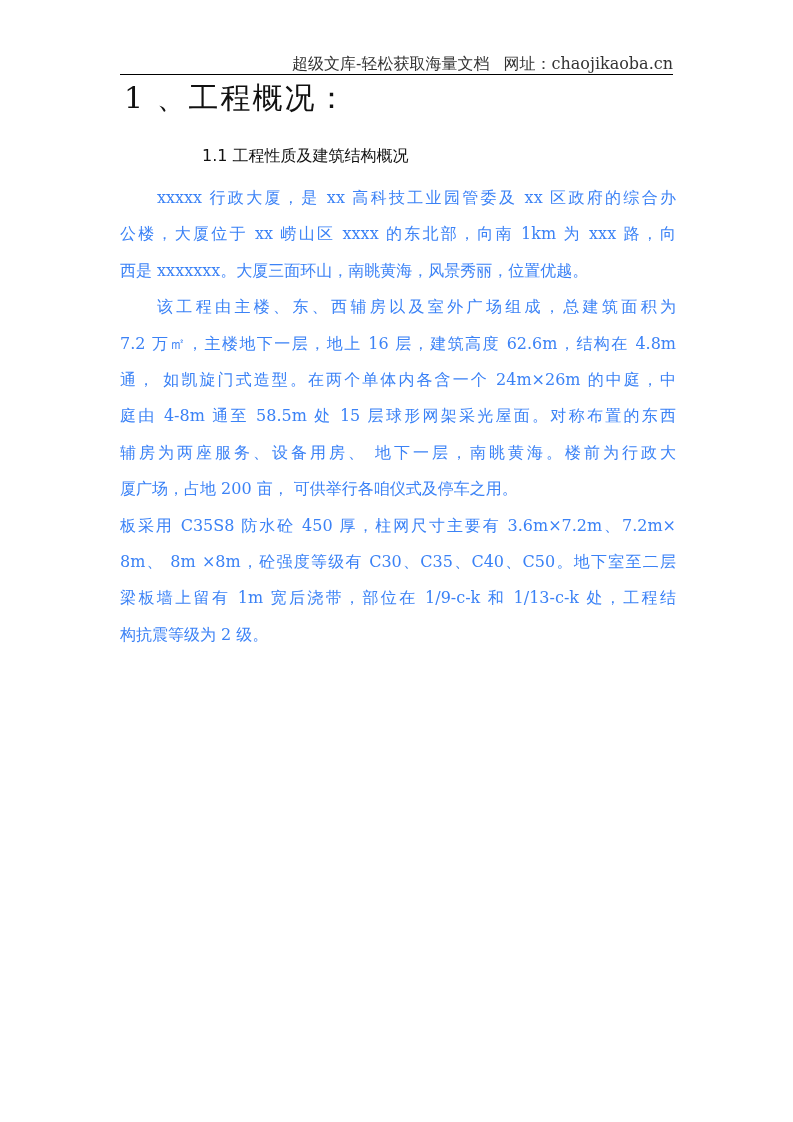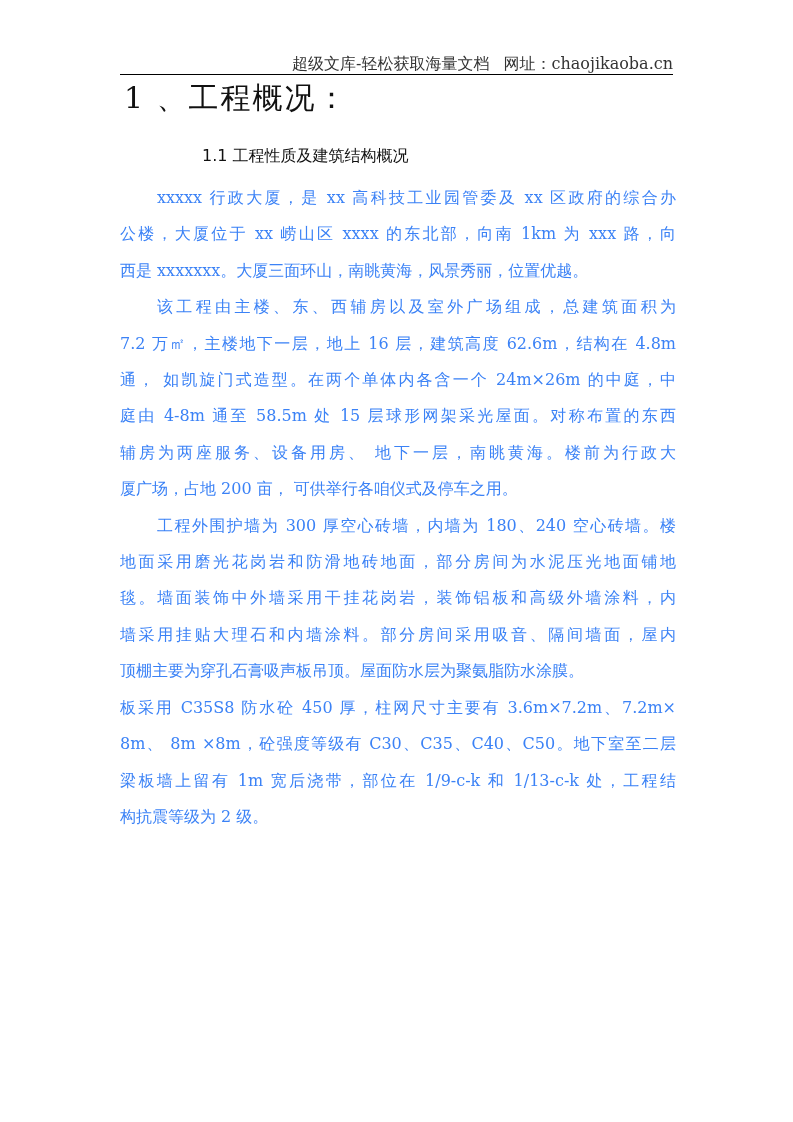--- a/index.html
+++ b/index.html
@@ -50,25 +50,18 @@
   </div>
   <div>
     <span class="line first">该工程由主楼、东、西辅房以及室外广场组成，总建筑面积为</span>
     <span class="line">7.2 万㎡，主楼地下一层，地上 16 层，建筑高度 62.6m，结构在 4.8m</span>
     <span class="line">通， 如凯旋门式造型。在两个单体内各含一个 24m×26m 的中庭，中</span>
     <span class="line">庭由 4-8m 通至 58.5m 处 15 层球形网架采光屋面。对称布置的东西</span>
     <span class="line">辅房为两座服务、设备用房、 地下一层，南眺黄海。楼前为行政大</span>
     <span class="line last">厦广场，占地 200 亩， 可供举行各咱仪式及停车之用。</span>
   </div>
   <div>
-    <span class="line first">工程外围护墙为 300 厚空心砖墙，内墙为 180、240 空心砖墙。楼</span>
-    <span class="line">地面采用磨光花岗岩和防滑地砖地面，部分房间为水泥压光地面铺地</span>
-    <span class="line">毯。墙面装饰中外墙采用干挂花岗岩，装饰铝板和高级外墙涂料，内</span>
-    <span class="line">墙采用挂贴大理石和内墙涂料。部分房间采用吸音、隔间墙面，屋内</span>
-    <span class="line last">顶棚主要为穿孔石膏吸声板吊顶。屋面防水层为聚氨脂防水涂膜。</span>
-  </div>
-  <div>
     <span class="line">板采用 C35S8 防水砼 450 厚，柱网尺寸主要有 3.6m×7.2m、7.2m×</span>
     <span class="line">8m、 8m ×8m，砼强度等级有 C30、C35、C40、C50。地下室至二层</span>
     <span class="line">梁板墙上留有 1m 宽后浇带，部位在 1/9-c-k 和 1/13-c-k 处，工程结</span>
     <span class="line last">构抗震等级为 2 级。</span>
   </div>
 </div>
 
 </body></html>

